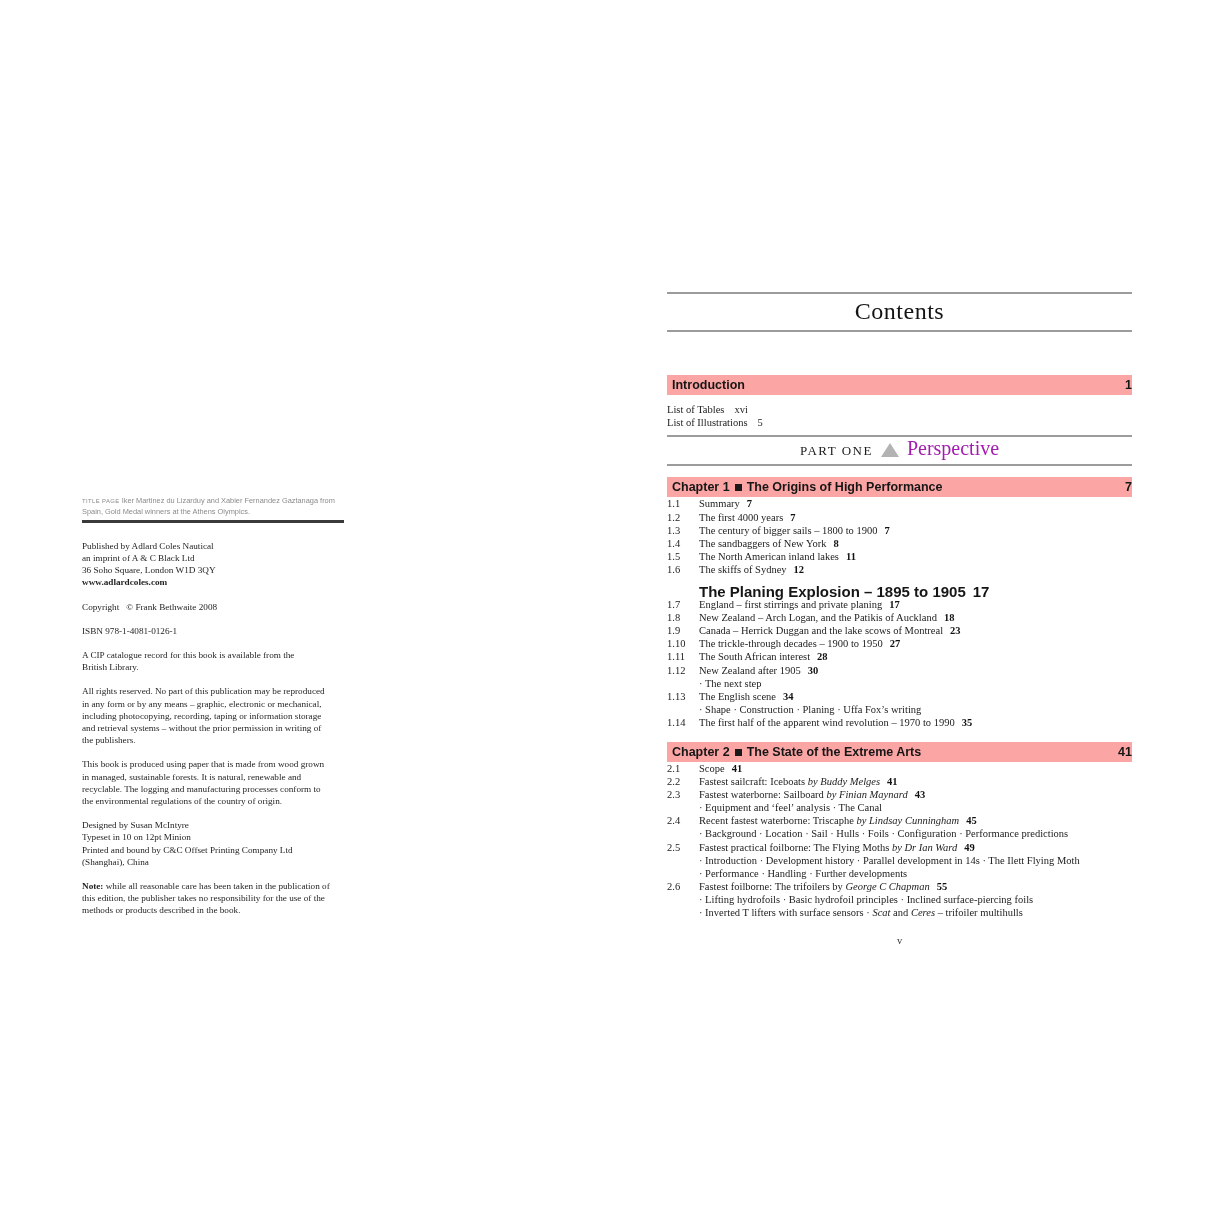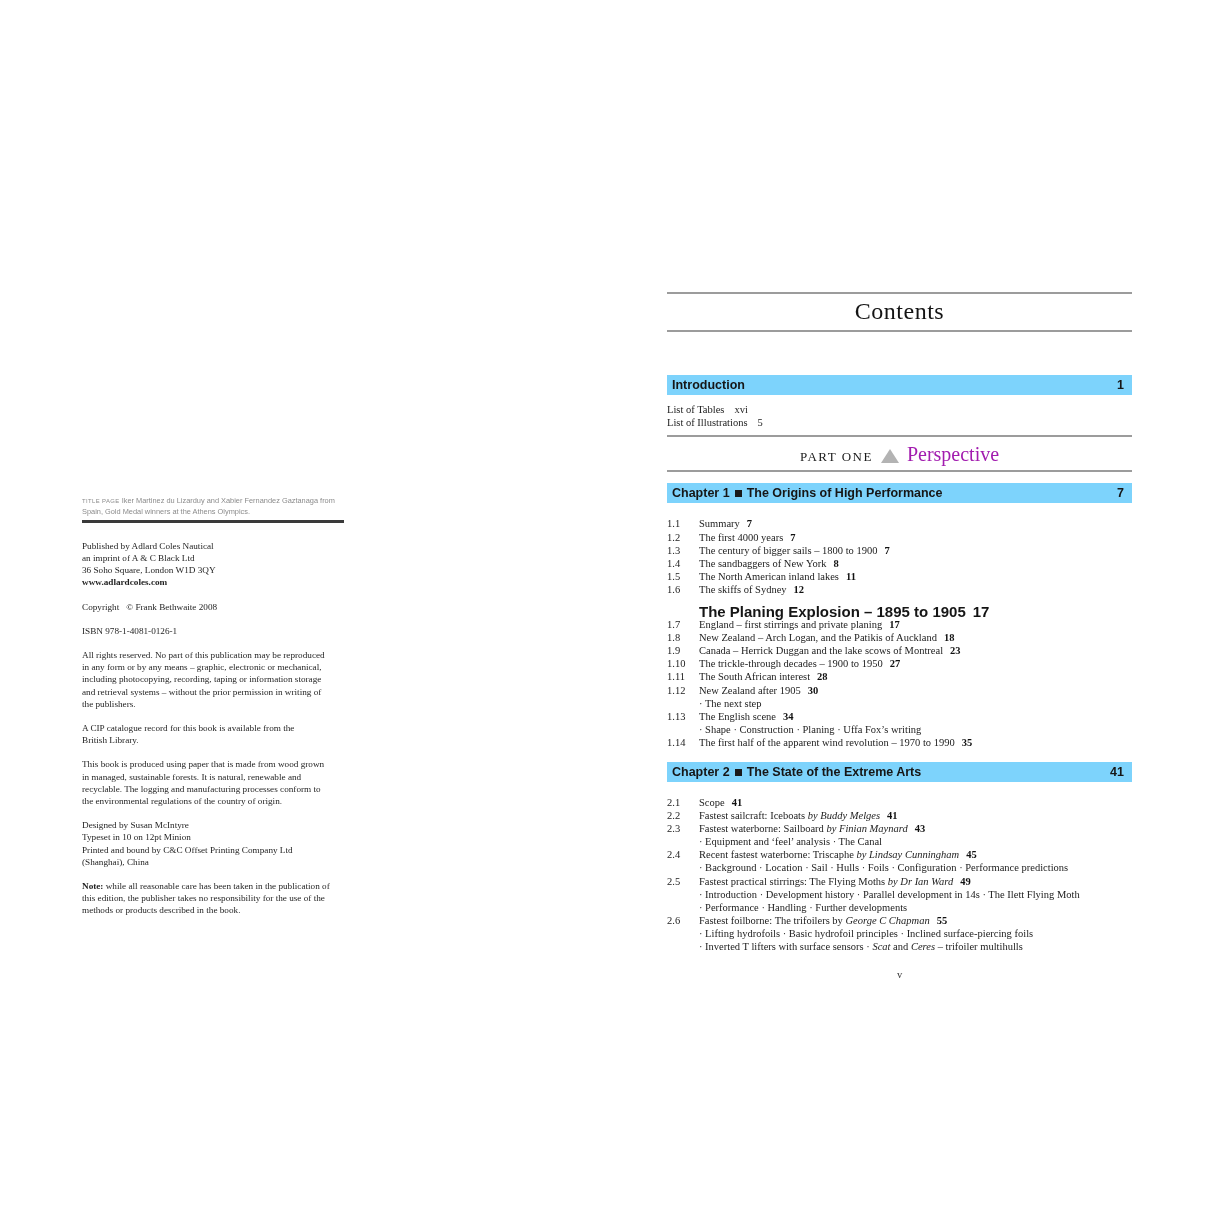--- a/index.html
+++ b/index.html
@@ -21,44 +21,44 @@
   .blk b{font-weight:bold;}
   .site{font-weight:bold;}
   
   .right-page{position:absolute;left:667px;top:292px;width:465px;}
   .hr{height:2px;background:#9c9c9c;}
   .toc-title{
     font-size:24px;font-weight:400;letter-spacing:.5px;text-align:center;
     margin:4px 0 5px 0;color:#141414;
   }
   .bar{
-    background:#7dd3fc;display:flex;justify-content:space-between;align-items:center;
+    background:#fca5a5;display:flex;justify-content:space-between;align-items:center;
     font-family:"Liberation Sans",sans-serif;font-weight:bold;color:#161616;
-    padding:3px 8px 3px 5px;font-size:12.5px;
+    padding:3px 0 3px 5px;font-size:12.5px;
   }
   .intro-bar{margin-top:43px;}
   .front{margin-top:8px;}
   .fm-row{display:flex;font-size:10.5px;line-height:13.2px;color:#222;}
   .fm-page{margin-left:10px;}
   .part-block{
     margin-top:6px;border-top:2px solid #9c9c9c;border-bottom:2px solid #9c9c9c;
-    padding:6px 0 4px 0;display:flex;justify-content:center;align-items:baseline;
+    padding:0 0 4px 0;display:flex;justify-content:center;align-items:baseline;
   }
   .kicker{font-size:13px;letter-spacing:1.5px;color:#1a1a1a;}
   .tri{
     width:0;height:0;display:inline-block;align-self:center;transform:translateY(1px);
     border-left:9px solid transparent;border-right:9px solid transparent;
     border-bottom:14px solid #b3b3b3;margin:0 8px;
   }
   .part-title{font-size:20px;color:#a21caf;}
   .chapter-bar{margin-top:11px;}
   .chapter-bar:nth-of-type(1){margin-top:11px;align-items:center;}
   .bar-left{display:flex;align-items:center;}
   .sq{width:7px;height:7px;background:#1a1a1a;display:inline-block;margin:0 5px;}
-  .rows{margin-top:14px;}
+  .rows{margin-top:0;}
   .row{font-size:10.5px;line-height:13.1px;color:#222;}
   .entry{display:flex;}
   .num{width:32px;flex:none;}
   .txt em{font-style:italic;}
   .pg{font-weight:bold;margin-left:7px;color:#111;}
   .subhead{
     margin-left:32px;margin-top:9px;
     font-family:"Liberation Sans",sans-serif;font-weight:bold;font-size:15px;color:#161616;
   }
   .subhead .pg{font-family:"Liberation Sans",sans-serif;}
@@ -75,23 +75,23 @@
   <section class="left-page">
     <p class="caption"><span class="cap-label">TITLE PAGE</span><span> Iker Martinez du Lizarduy and Xabier Fernandez Gaztanaga from<br>Spain, Gold Medal winners at the Athens Olympics.</span></p>
     <div class="cap-rule"></div>
 
     <p class="blk first"><span>Published by Adlard Coles Nautical<br>an imprint of A &amp; C Black Ltd<br>36 Soho Square, London W1D 3QY</span><br><span class="site">www.adlardcoles.com</span></p>
 
     <p class="blk">Copyright  © Frank Bethwaite 2008</p>
 
     <p class="blk">ISBN 978-1-4081-0126-1</p>
 
+    <p class="blk">A CIP catalogue record for this book is available from the<br>British Library.</p>
+
     <p class="blk">All rights reserved. No part of this publication may be reproduced<br>in any form or by any means – graphic, electronic or mechanical,<br>including photocopying, recording, taping or information storage<br>and retrieval systems – without the prior permission in writing of<br>the publishers.</p>
-
-    <p class="blk">A CIP catalogue record for this book is available from the<br>British Library.</p>
 
     <p class="blk">This book is produced using paper that is made from wood grown<br>in managed, sustainable forests. It is natural, renewable and<br>recyclable. The logging and manufacturing processes conform to<br>the environmental regulations of the country of origin.</p>
 
     <p class="blk">Designed by Susan McIntyre<br>Typeset in 10 on 12pt Minion<br>Printed and bound by C&amp;C Offset Printing Company Ltd<br>(Shanghai), China</p>
 
     <p class="blk"><b>Note:</b><span> while all reasonable care has been taken in the publication of<br>this edition, the publisher takes no responsibility for the use of the<br>methods or products described in the book.</span></p>
   </section>
 
   <section class="right-page">
     <div class="hr"></div>
@@ -212,21 +212,21 @@
             <span class="txt"><span>Fastest waterborne: Sailboard </span><em>by Finian Maynard</em><span class="pg">43</span></span>
           </div>
           <div class="row bullet"><span>· Equipment and ‘feel’ analysis · The Canal</span></div>
           <div class="row entry">
             <span class="num">2.4</span>
             <span class="txt"><span>Recent fastest waterborne: Triscaphe </span><em>by Lindsay Cunningham</em><span class="pg">45</span></span>
           </div>
           <div class="row bullet"><span>· Background · Location · Sail · Hulls · Foils · Configuration · Performance predictions</span></div>
           <div class="row entry">
             <span class="num">2.5</span>
-            <span class="txt"><span>Fastest practical stirrings: The Flying Moths </span><em>by Dr Ian Ward</em><span class="pg">49</span></span>
+            <span class="txt"><span>Fastest practical foilborne: The Flying Moths </span><em>by Dr Ian Ward</em><span class="pg">49</span></span>
           </div>
           <div class="row bullet"><span>· Introduction · Development history · Parallel development in 14s · The Ilett Flying Moth</span></div>
           <div class="row bullet"><span>· Performance · Handling · Further developments</span></div>
           <div class="row entry">
             <span class="num">2.6</span>
             <span class="txt"><span>Fastest foilborne: The trifoilers by </span><em>George C Chapman</em><span class="pg">55</span></span>
           </div>
           <div class="row bullet"><span>· Lifting hydrofoils · Basic hydrofoil principles · Inclined surface-piercing foils</span></div>
           <div class="row bullet"><span>· Inverted T lifters with surface sensors · </span><em>Scat</em><span> and </span><em>Ceres</em><span> – trifoiler multihulls</span></div>
         </div>

